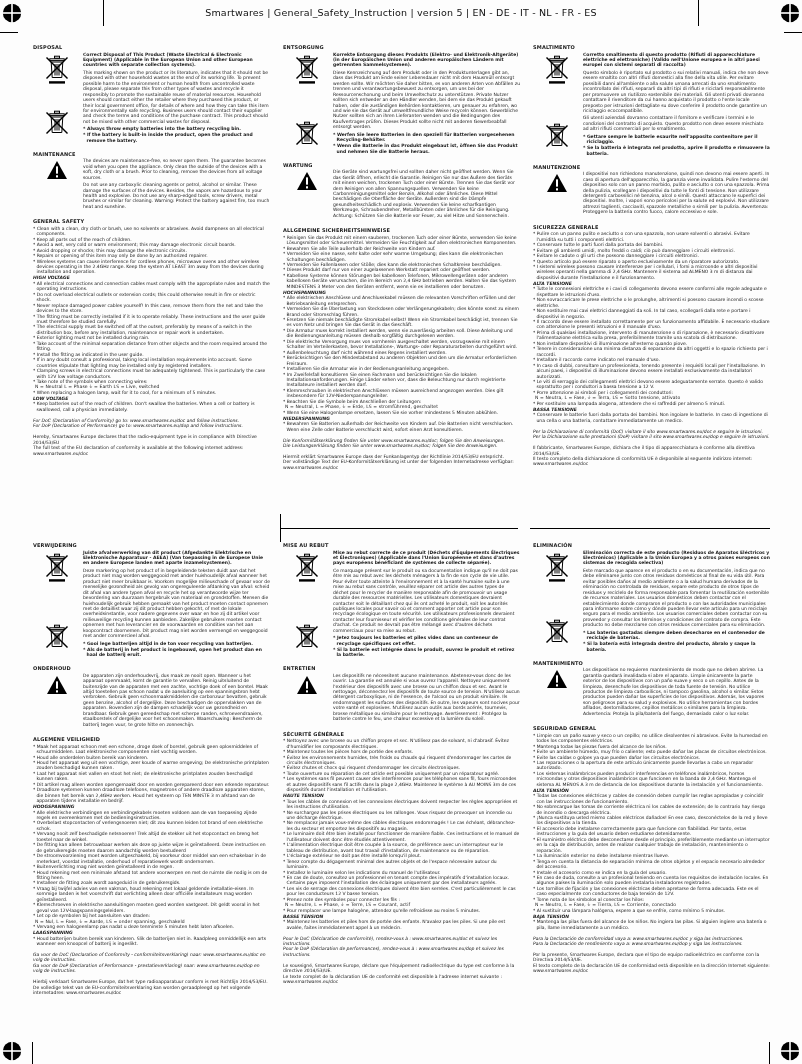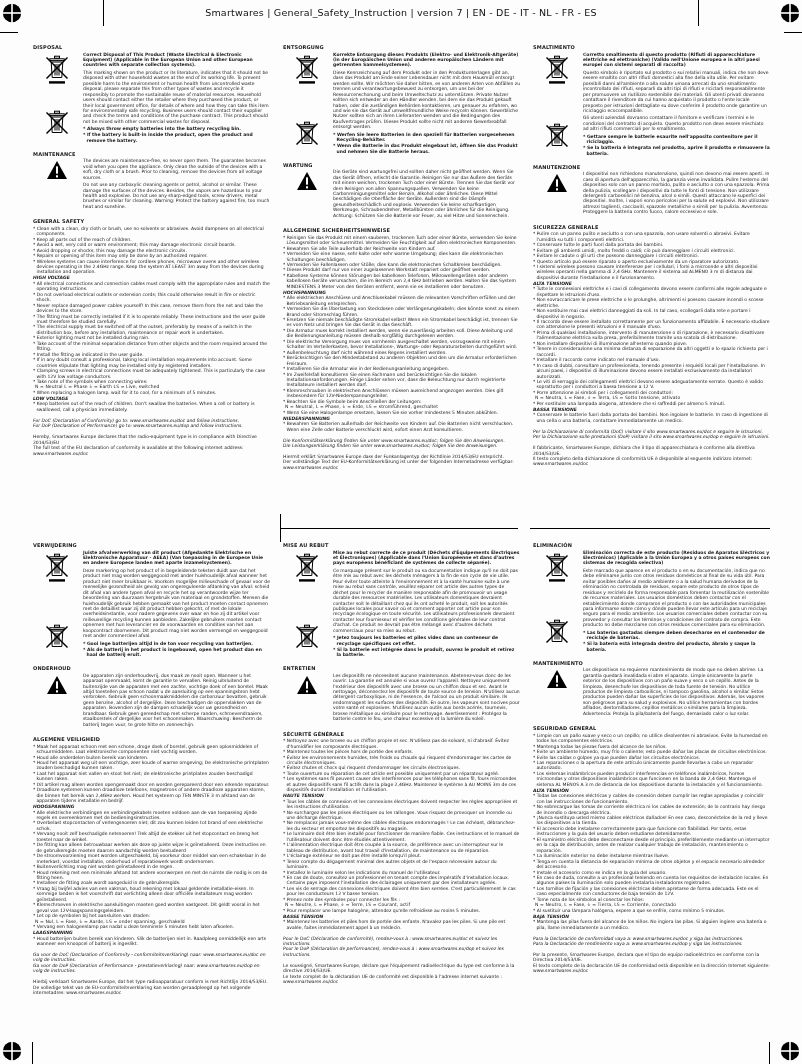--- a/index.html
+++ b/index.html
@@ -52,21 +52,21 @@
   .icon-col .icon { display:block; }
   .icon-text { flex:1; min-width:0; }
   .par { margin:0 0 2px 0; }
   .par.b { font-weight:bold; }
   .par.bb { font-weight:bold; margin-bottom:0.5px; padding-left:3.5px; text-indent:-3.5px; }
   svg { display:block; }
 </style>
 </head>
 <body>
 
-<div class="doc-title">Smartwares | General_Safety_Instruction | version 7 | EN - DE - IT - NL - FR - ES</div>
+<div class="doc-title">Smartwares | General_Safety_Instruction | version 5 | EN - DE - IT - NL - FR - ES</div>
 
 <div class="regmark rm-tl">
   <svg width="20" height="20" viewBox="0 0 20 20">
       <circle cx="10" cy="10" r="9.2" fill="#000"></circle>
       <line x1="10" y1="0" x2="10" y2="20" stroke="#fff" stroke-width="1.6"></line>
       <line x1="0" y1="10" x2="20" y2="10" stroke="#fff" stroke-width="1.6"></line>
     </svg>
 </div>
 <div class="regmark rm-tr">
   <svg width="20" height="20" viewBox="0 0 20 20">

